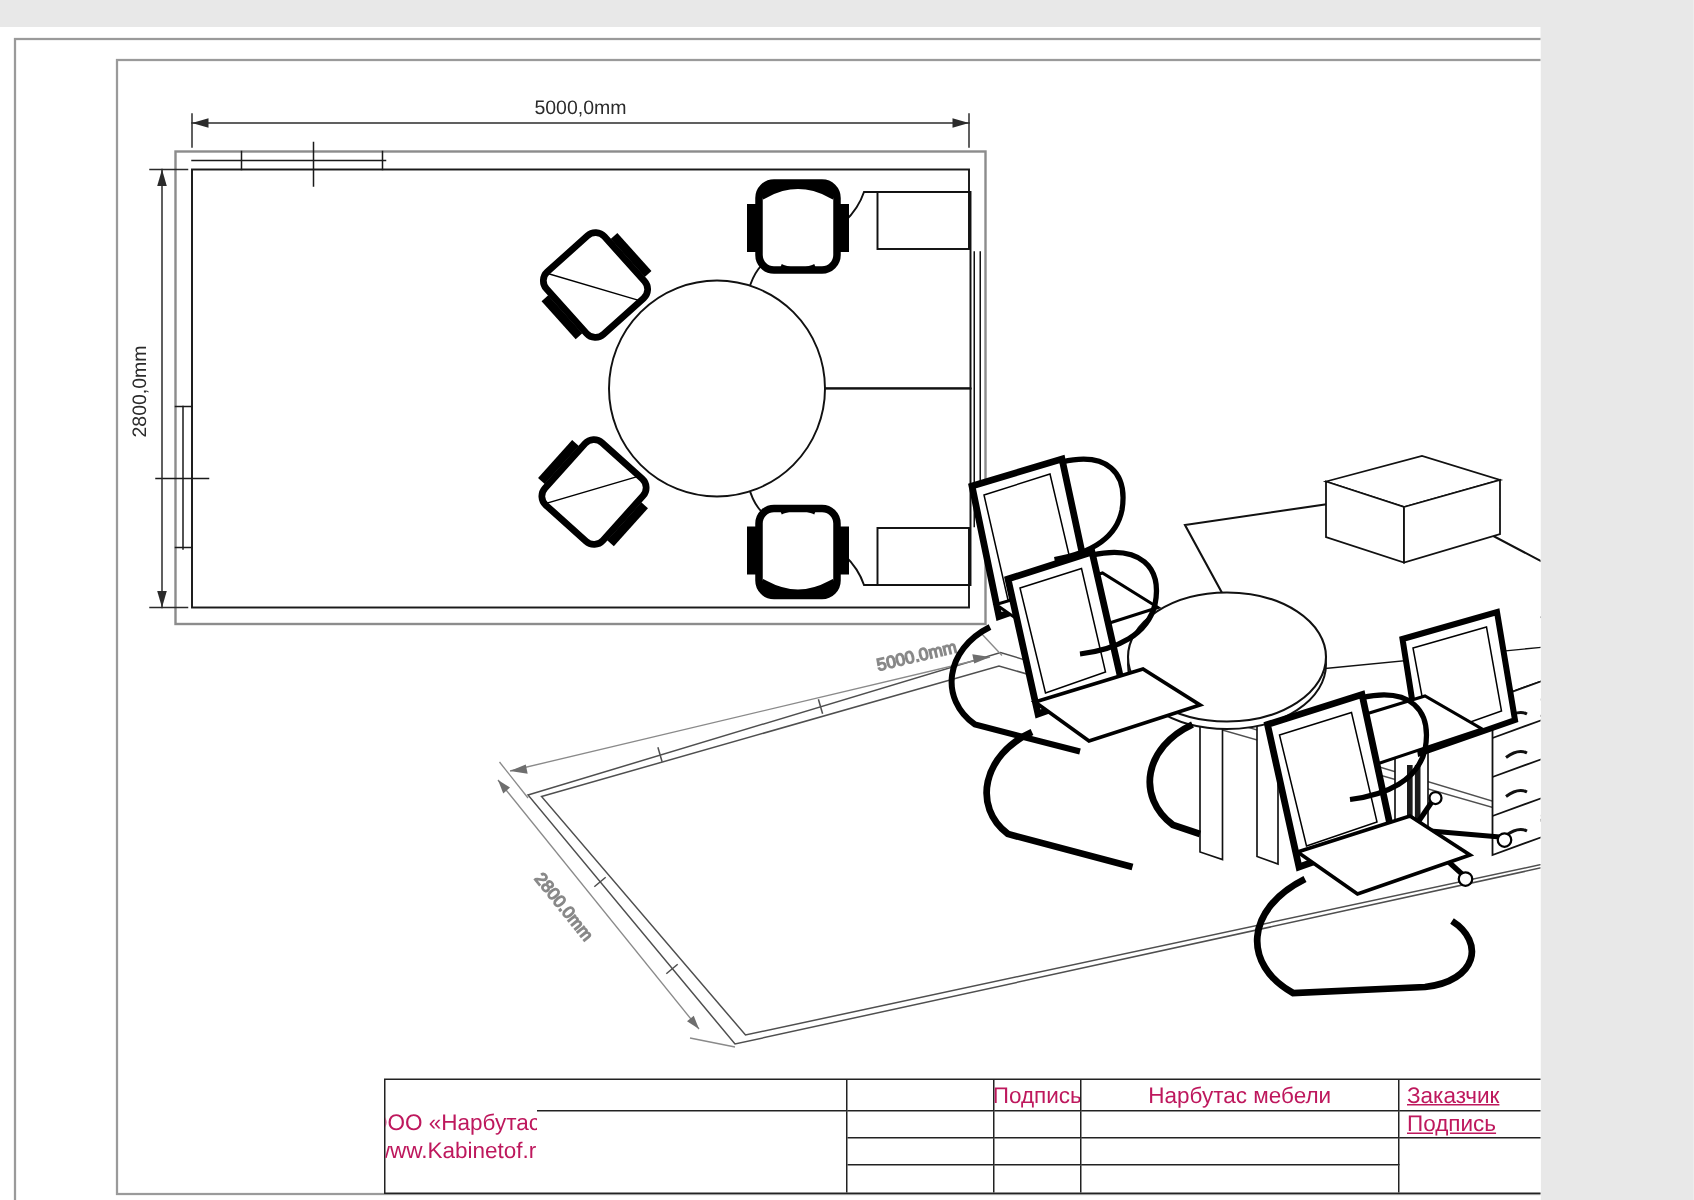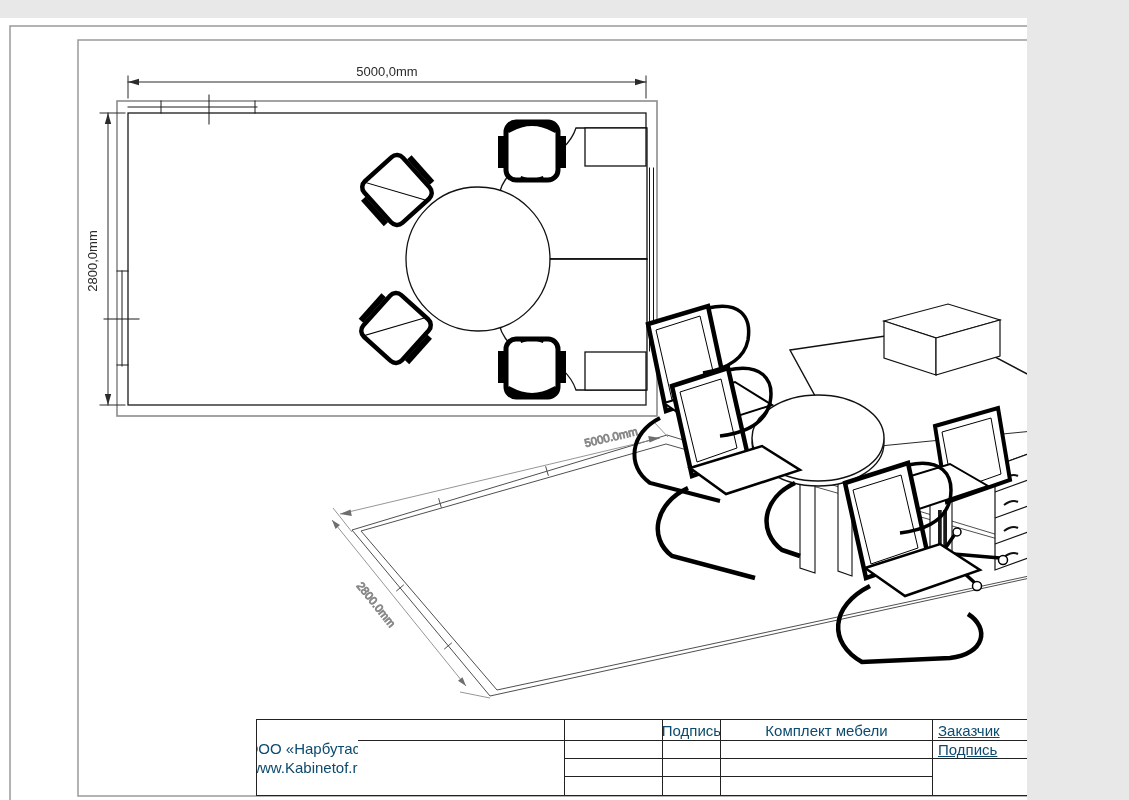--- a/index.html
+++ b/index.html
@@ -8,21 +8,21 @@
     font-family:"Liberation Sans",sans-serif;overflow:hidden;margin-top:18px;
   }
   .sheet svg{position:absolute;left:0;top:0;}
   
   .titleblock{
     position:absolute;left:256px;top:701px;width:849px;height:77px;
     border:1px solid #222;box-sizing:border-box;background:#fff;
     display:grid;
     grid-template-columns:101px 207px 98px 58px 212px 1fr;
     grid-template-rows:21px 18px 18px 1fr;
-    font-size:15px;color:#0c4a6e;
+    font-size:15px;color:#be185d;
   }
   .tb-cell{border-right:1px solid #222;border-bottom:1px solid #222;
     display:flex;align-items:center;justify-content:center;
     white-space:nowrap;overflow:hidden;box-sizing:border-box;}
   .tb-cell.left{justify-content:flex-start;padding-left:5px;text-decoration:underline;}
   .tb-cell.noR{border-right:none;}
   .tb-cell.noB{border-bottom:none;}
   .tb-company{display:flex;flex-direction:column;align-items:center;justify-content:center;
     line-height:19px;font-size:15px;}
   text{font-family:"Liberation Sans",sans-serif;}
@@ -229,21 +229,21 @@
       <path d="M865,550 L940,526 L980,552 L905,578 Z" stroke-width="2.5"></path>
     </g>
 
   </g>
 </svg>
 
   <div class="titleblock">
     <div class="tb-cell"></div>
     <div class="tb-cell"></div>
     <div class="tb-cell">Подпись</div>
-    <div class="tb-cell">Комплект мебели</div>
+    <div class="tb-cell">Нарбутас мебели</div>
     <div class="tb-cell noR noB tb-company" style="grid-row:1/5">
       <div>ООО «Нарбутас»</div>
       <div>www.Kabinetof.ru</div>
     </div>
 
     <div class="tb-cell left">Заказчик</div>
     <div class="tb-cell"></div>
     <div class="tb-cell"></div>
     <div class="tb-cell"></div>
     <div class="tb-cell noB" style="grid-row:2/5"></div>

